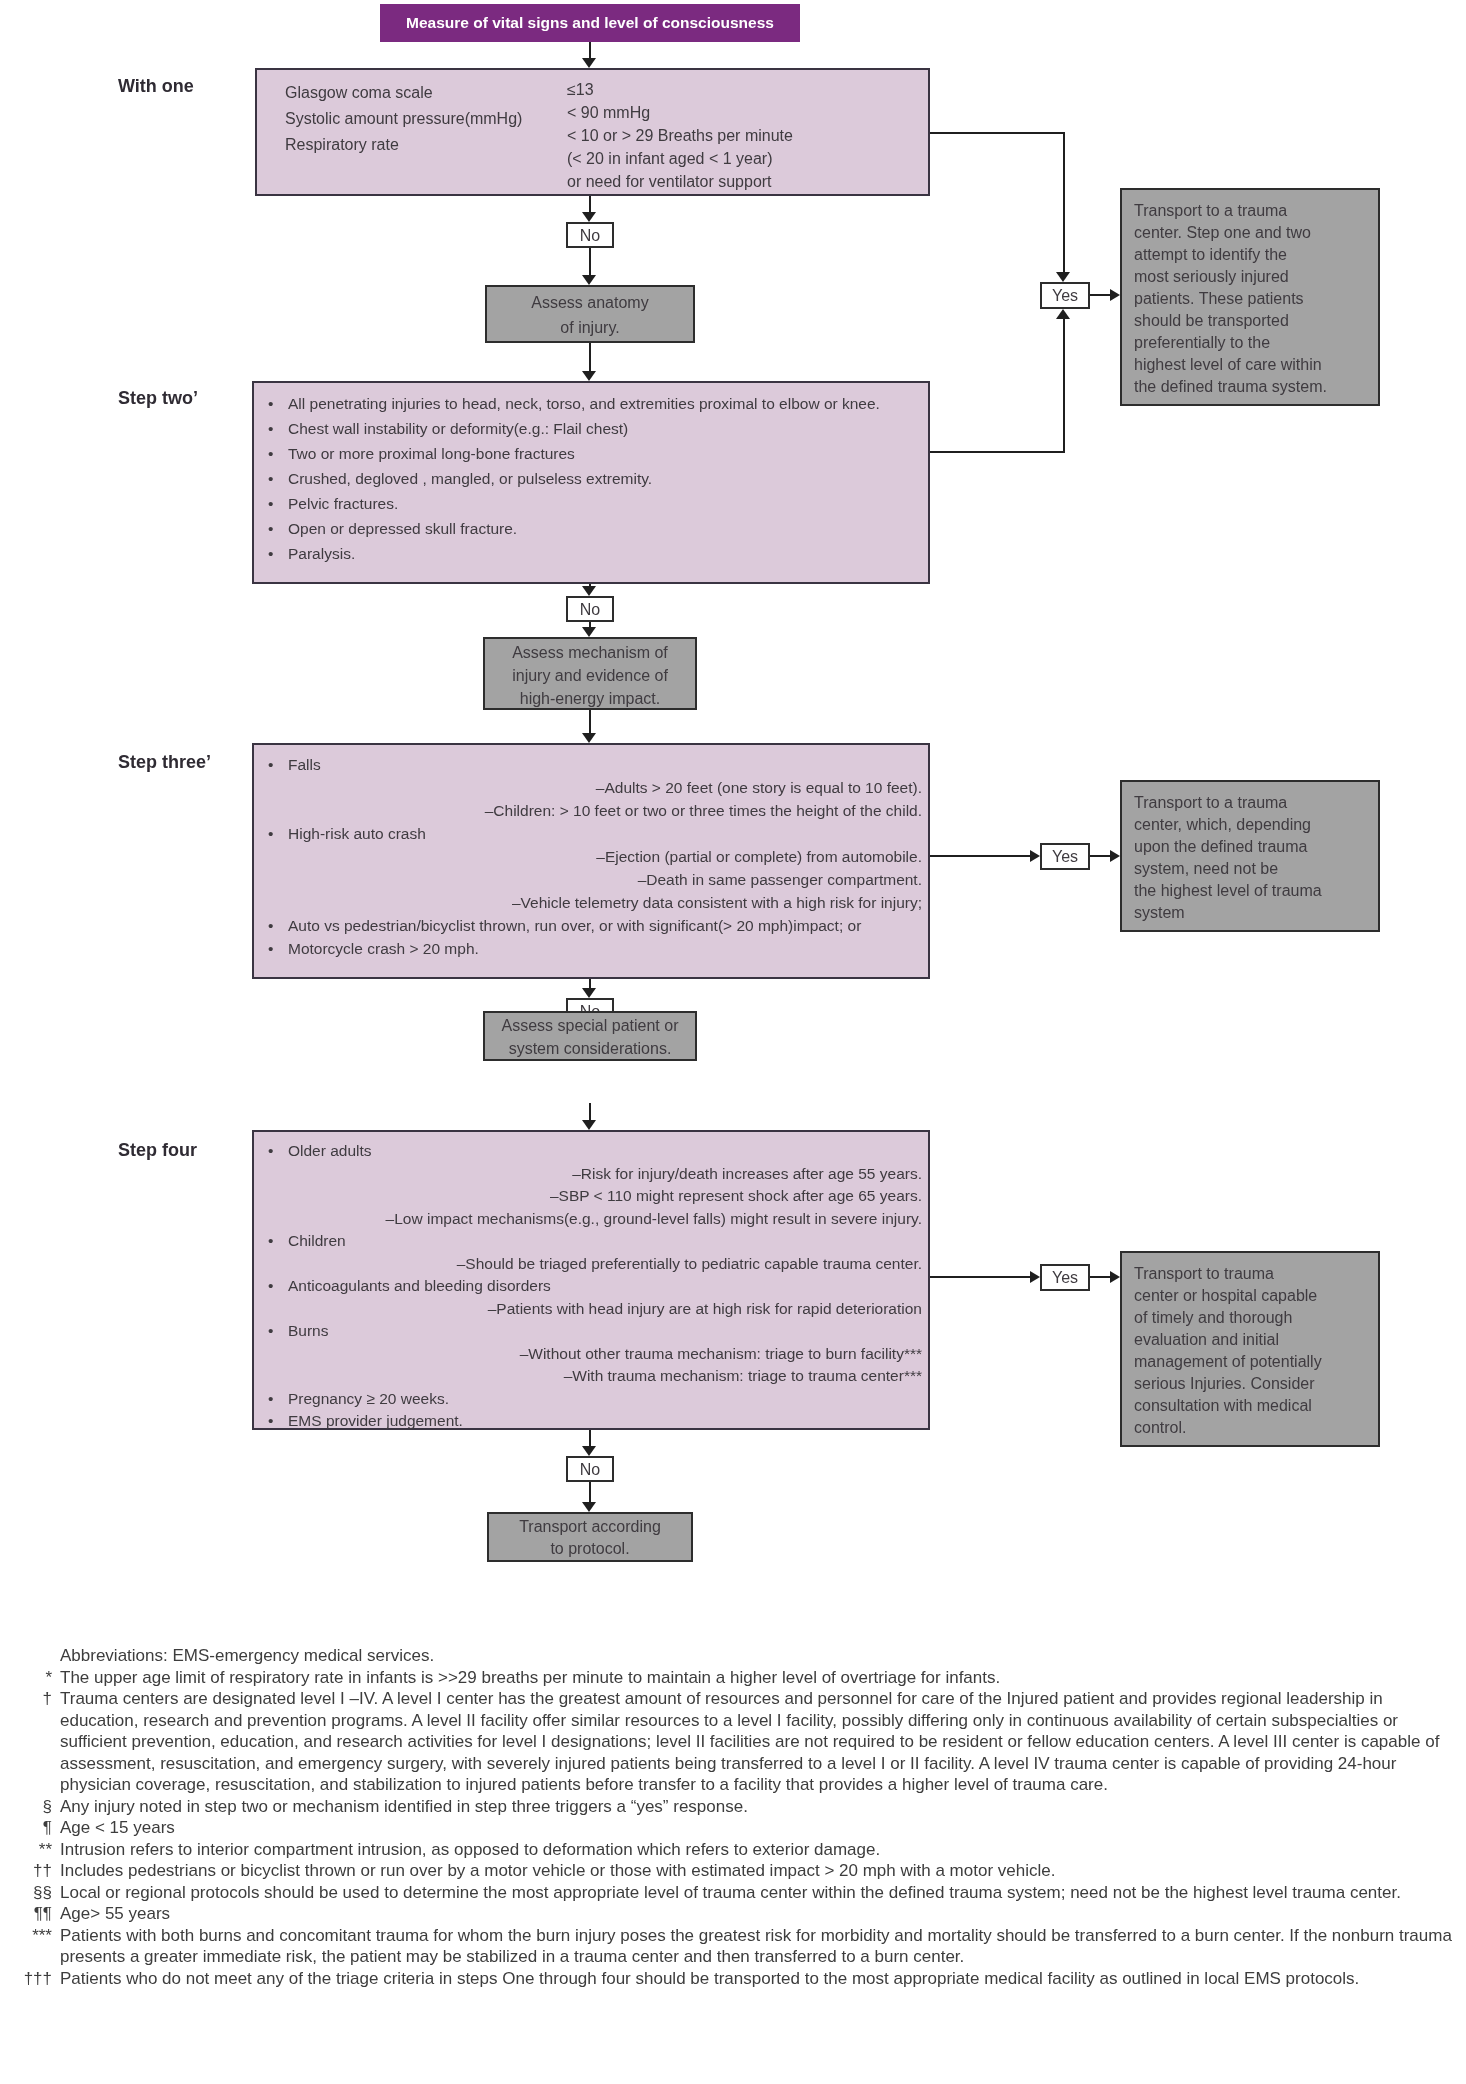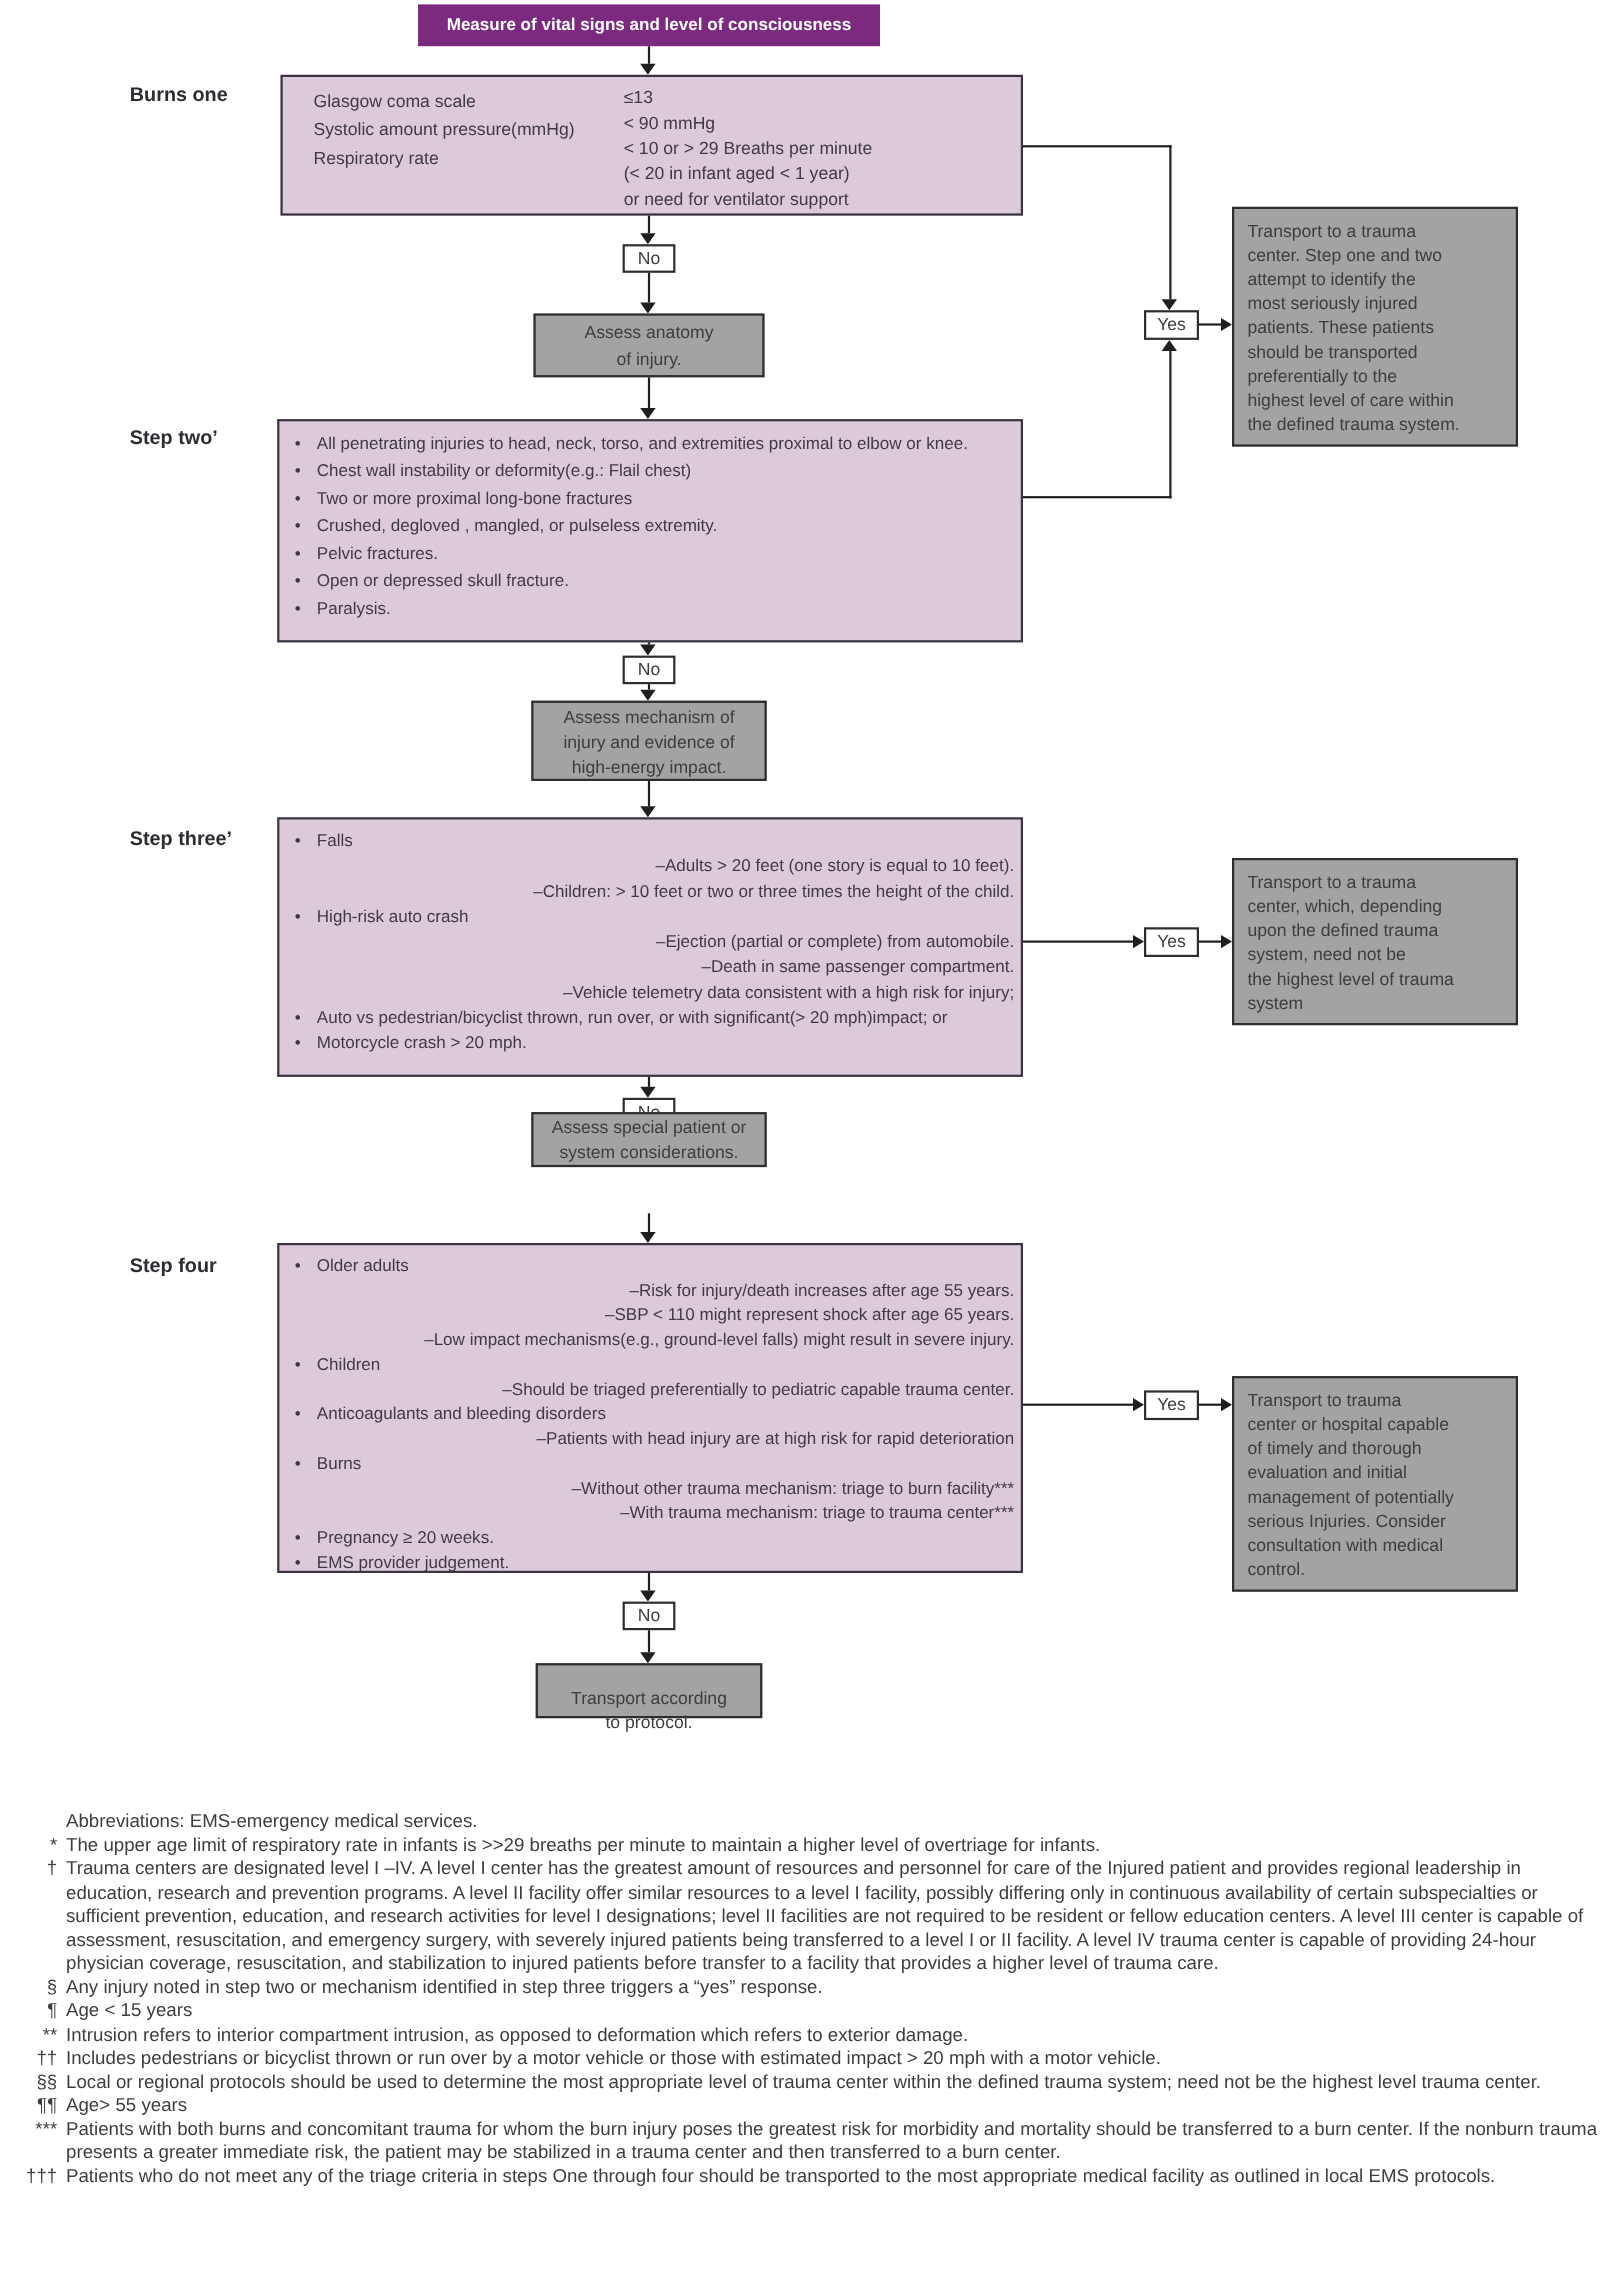--- a/index.html
+++ b/index.html
@@ -40,21 +40,21 @@
 </style>
 </head>
 <body>
 
 <div class="canvas">
 
   <div class="titlebox">Measure of vital signs and level of consciousness</div>
   <div class="vl" style="left:589px;top:42px;height:16px"></div>
   <div class="adown" style="left:582px;top:58px"></div>
 
-  <div class="slabel" style="left:118px;top:76px">Burns one</div>
+  <div class="slabel" style="left:118px;top:76px">With one</div>
   <div class="pbox" style="left:255px;top:68px;width:675px;height:128px">
     <div class="s1col" style="left:28px;top:10px;line-height:26px">
       <div>Glasgow coma scale</div>
       <div>Systolic amount pressure(mmHg)</div>
       <div>Respiratory rate</div>
     </div>
     <div class="s1col" style="left:310px;top:8px;line-height:23px">
       <div>≤13</div>
       <div>&lt; 90 mmHg</div>
       <div>&lt; 10 or &gt; 29 Breaths per minute</div>
@@ -264,21 +264,21 @@
 management of potentially
 serious Injuries. Consider
 consultation with medical
 control.</div>
 
   <div class="vl" style="left:589px;top:1430px;height:16px"></div>
   <div class="adown" style="left:582px;top:1446px"></div>
   <div class="nbox" style="left:566px;top:1456px;width:48px;height:26px">No</div>
   <div class="vl" style="left:589px;top:1482px;height:20px"></div>
   <div class="adown" style="left:582px;top:1502px"></div>
-  <div class="wbox cbox pre" style="left:487px;top:1512px;width:206px;height:50px;line-height:22px;padding-top:20px">Transport according
+  <div class="wbox cbox pre" style="left:487px;top:1512px;width:206px;height:50px;line-height:22px;padding-top:2px">Transport according
 to protocol.</div>
 
   <div class="footnotes">
     <div class="frow">
         <span class="fmk"></span>
         <span class="ftx">Abbreviations: EMS-emergency medical services.</span>
       </div>
     <div class="frow">
         <span class="fmk">*</span>
         <span class="ftx">The upper age limit of respiratory rate in infants is &gt;&gt;29 breaths per minute to maintain a higher level of overtriage for infants.</span>

